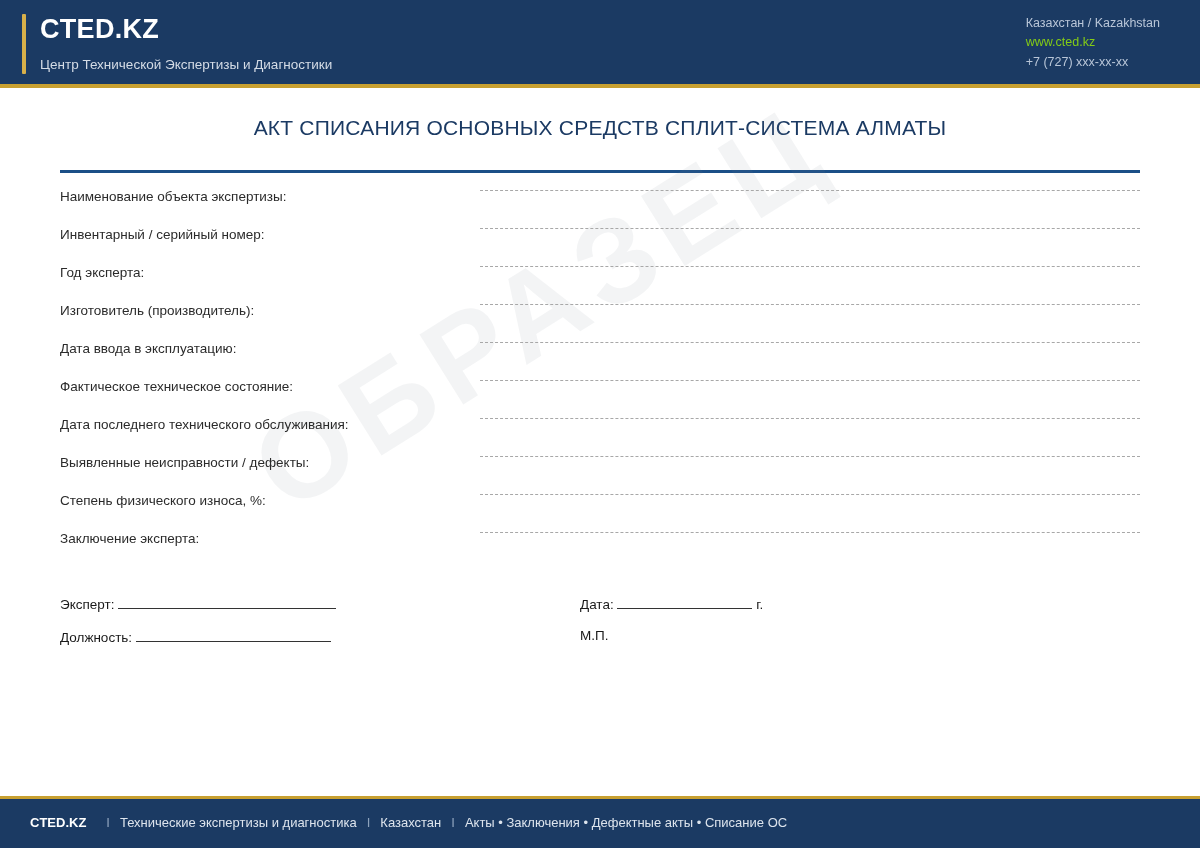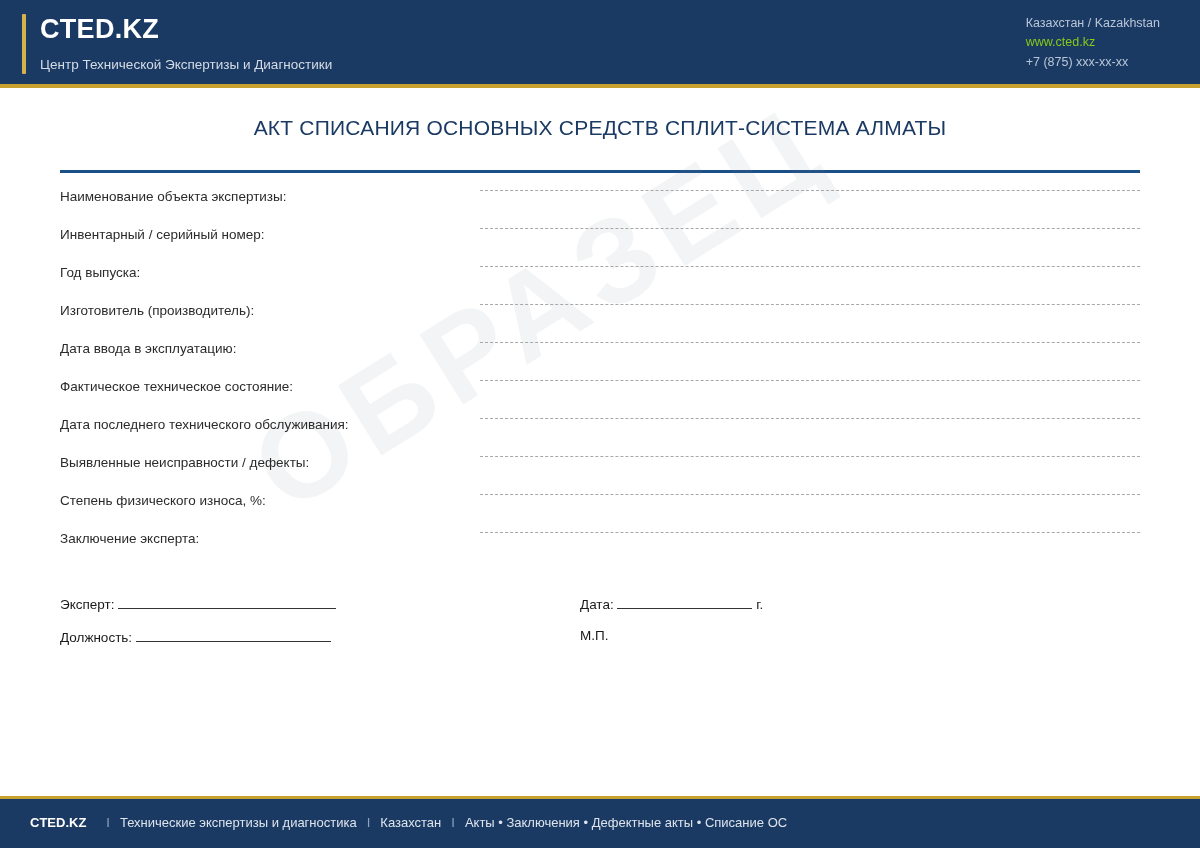--- a/index.html
+++ b/index.html
@@ -203,21 +203,21 @@
   <div class="brand">
     <div class="brand-bar"></div>
     <div class="brand-text">
       <div class="brand-title">CTED.KZ</div>
       <div class="brand-sub">Центр Технической Экспертизы и Диагностики</div>
     </div>
   </div>
   <div class="contact">
     <div class="contact-country">Казахстан / Kazakhstan</div>
     <div class="contact-site">www.cted.kz</div>
-    <div class="contact-phone">+7 (875) xxx-xx-xx</div>
+    <div class="contact-phone">+7 (727) xxx-xx-xx</div>
   </div>
   <div class="header-accent-bottom"></div>
 </div>
 
 <div class="sheet">
 
   <div class="doc-title">АКТ СПИСАНИЯ ОСНОВНЫХ СРЕДСТВ СПЛИТ-СИСТЕМА АЛМАТЫ</div>
   <div class="title-rule"></div>
 
   <div class="watermark">ОБРАЗЕЦ</div>
@@ -228,21 +228,21 @@
       <div class="field-label">Наименование объекта экспертизы:</div>
       <div class="field-line"></div>
     </div>
 
     <div class="field-row">
       <div class="field-label">Инвентарный / серийный номер:</div>
       <div class="field-line"></div>
     </div>
 
     <div class="field-row">
-      <div class="field-label">Год выпуска:</div>
+      <div class="field-label">Год эксперта:</div>
       <div class="field-line"></div>
     </div>
 
     <div class="field-row">
       <div class="field-label">Изготовитель (производитель):</div>
       <div class="field-line"></div>
     </div>
 
     <div class="field-row">
       <div class="field-label">Дата ввода в эксплуатацию:</div>

